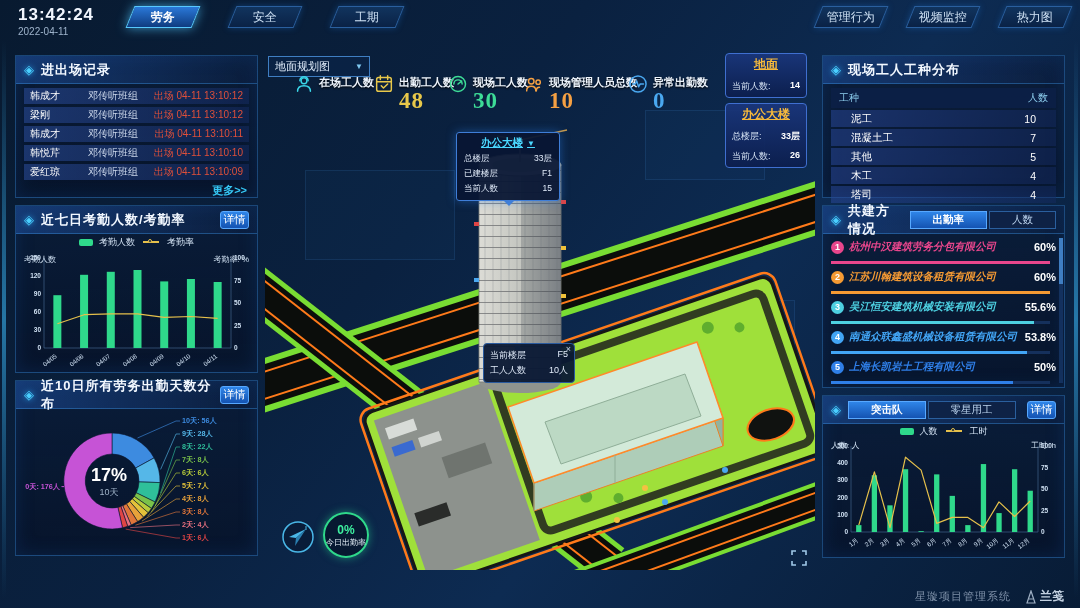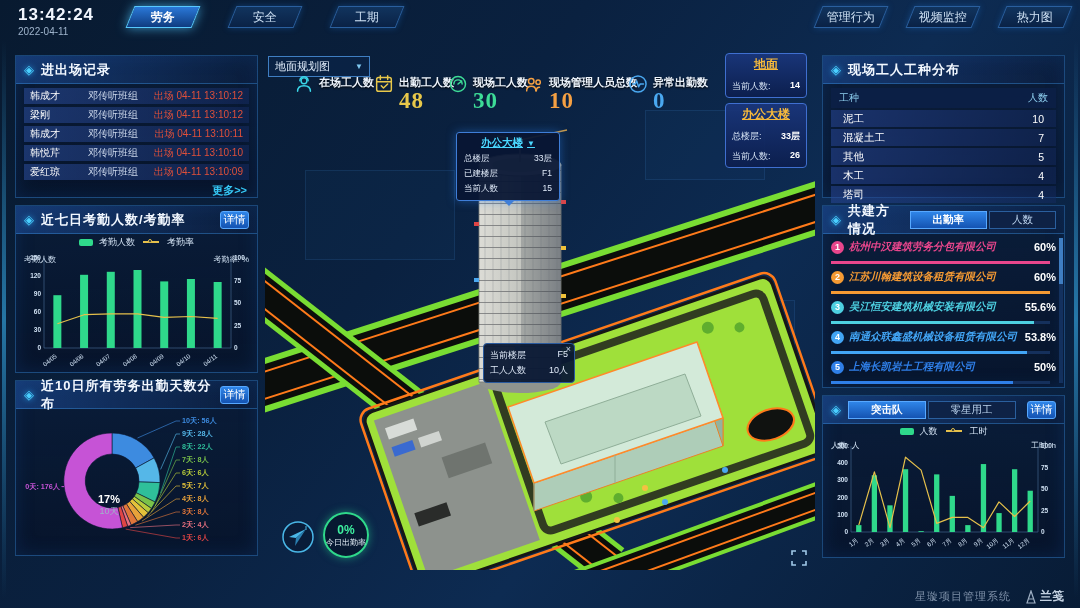--- a/index.html
+++ b/index.html
@@ -60,21 +60,21 @@
   .legend{display:flex;align-items:center;justify-content:center;gap:6px;height:16px;font-size:9px;color:#d5e4f5;}
   .sw-bar{width:14px;height:7px;background:#2fd98b;border-radius:2px;}
   .sw-line{width:16px;height:2px;background:#e5c04b;position:relative;margin:0 2px;}
   .sw-line i{position:absolute;left:5px;top:-2px;width:4px;height:4px;border:1px solid #e5c04b;border-radius:50%;background:#0a1c38;}
   .ax-cap{position:absolute;font-size:8px;color:#cfe0f2;top:20px;}
   .ax-cap.l{left:8px;} .ax-cap.r{right:8px;}
 
   
   .wt-head{display:flex;height:20px;align-items:center;padding:0 8px;font-size:10px;color:#8fd0f0;
     background:rgba(12,32,72,.85);margin-bottom:2px;}
-  .wt-row{display:flex;height:17px;align-items:center;padding:0 12px;font-size:10.5px;color:#fff;
+  .wt-row{display:flex;height:17px;align-items:center;padding:0 20px;font-size:10.5px;color:#fff;
     background:linear-gradient(90deg,rgba(40,70,150,.55),rgba(20,42,96,.5));margin-bottom:2px;}
   .wt-c1{flex:1;} .wt-c2{width:40px;text-align:right;}
 
   
   .mini-tabs{display:flex;gap:2px;}
   .mini-tab{min-width:50px;height:18px;padding:0 22px;font-size:10.5px;display:flex;align-items:center;justify-content:center;
     color:#bcd4ee;background:rgba(14,34,70,.9);border:1px solid #2a5f9e;cursor:pointer;}
   .mini-tab.active{background:linear-gradient(180deg,#2f85e8,#1453b2);color:#fff;border-color:#57a8ff;font-weight:bold;}
   .companies{overflow:hidden;height:147px;}
   .company{position:relative;height:29px;margin-bottom:1px;padding-top:2px;}
@@ -291,21 +291,21 @@
             <polyline points="121.9,112.1 156,90 160,90" fill="none" stroke="#e8a23a" stroke-width="0.7" opacity="0.9"></polyline>
             <text x="162" y="92" font-size="7.2" fill="#e8a23a" font-weight="bold">4天: 8人</text>
             <polyline points="115.4,116.2 156,103 160,103" fill="none" stroke="#e0763a" stroke-width="0.7" opacity="0.9"></polyline>
             <text x="162" y="105" font-size="7.2" fill="#e0763a" font-weight="bold">3天: 8人</text>
             <polyline points="110.2,118.6 156,116 160,116" fill="none" stroke="#e8707f" stroke-width="0.7" opacity="0.9"></polyline>
             <text x="162" y="118" font-size="7.2" fill="#e8707f" font-weight="bold">2天: 4人</text>
             <polyline points="105.7,120.1 156,129 160,129" fill="none" stroke="#e04545" stroke-width="0.7" opacity="0.9"></polyline>
             <text x="162" y="131" font-size="7.2" fill="#e04545" font-weight="bold">1天: 6人</text>
           </svg>
         <div style="position:absolute;left:62px;top:56px;width:62px;text-align:center;">
-          <div style="font-size:11px;font-weight:bold;color:#fff;margin-top:28px;">17%</div>
+          <div style="font-size:18px;font-weight:bold;color:#fff;">17%</div>
           <div style="font-size:9px;color:#9fb3c8;">10天</div>
         </div>
       </div>
     </section>
   </div>
 
   <div class="center">
     <div class="bg-decor" style="left:40px;top:120px;width:150px;height:90px;"></div>
     <div class="bg-decor" style="left:380px;top:60px;width:120px;height:70px;"></div>
     <div class="bg-decor" style="left:430px;top:250px;width:100px;height:120px;"></div>

